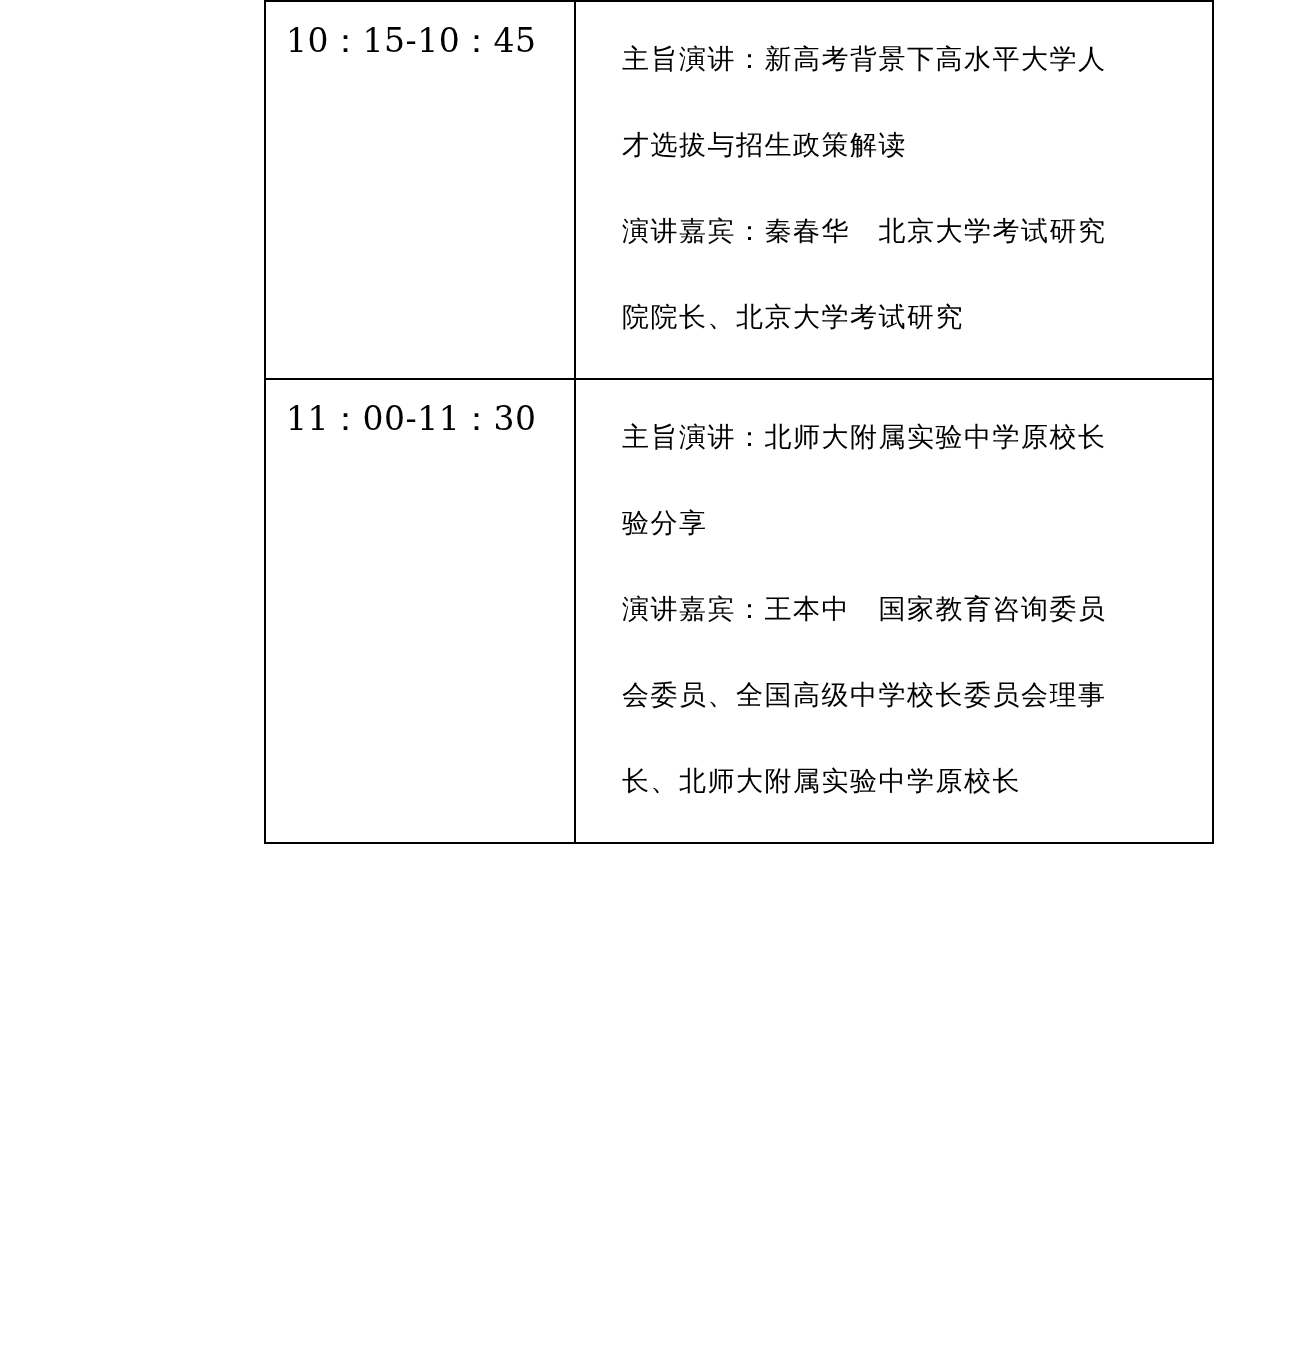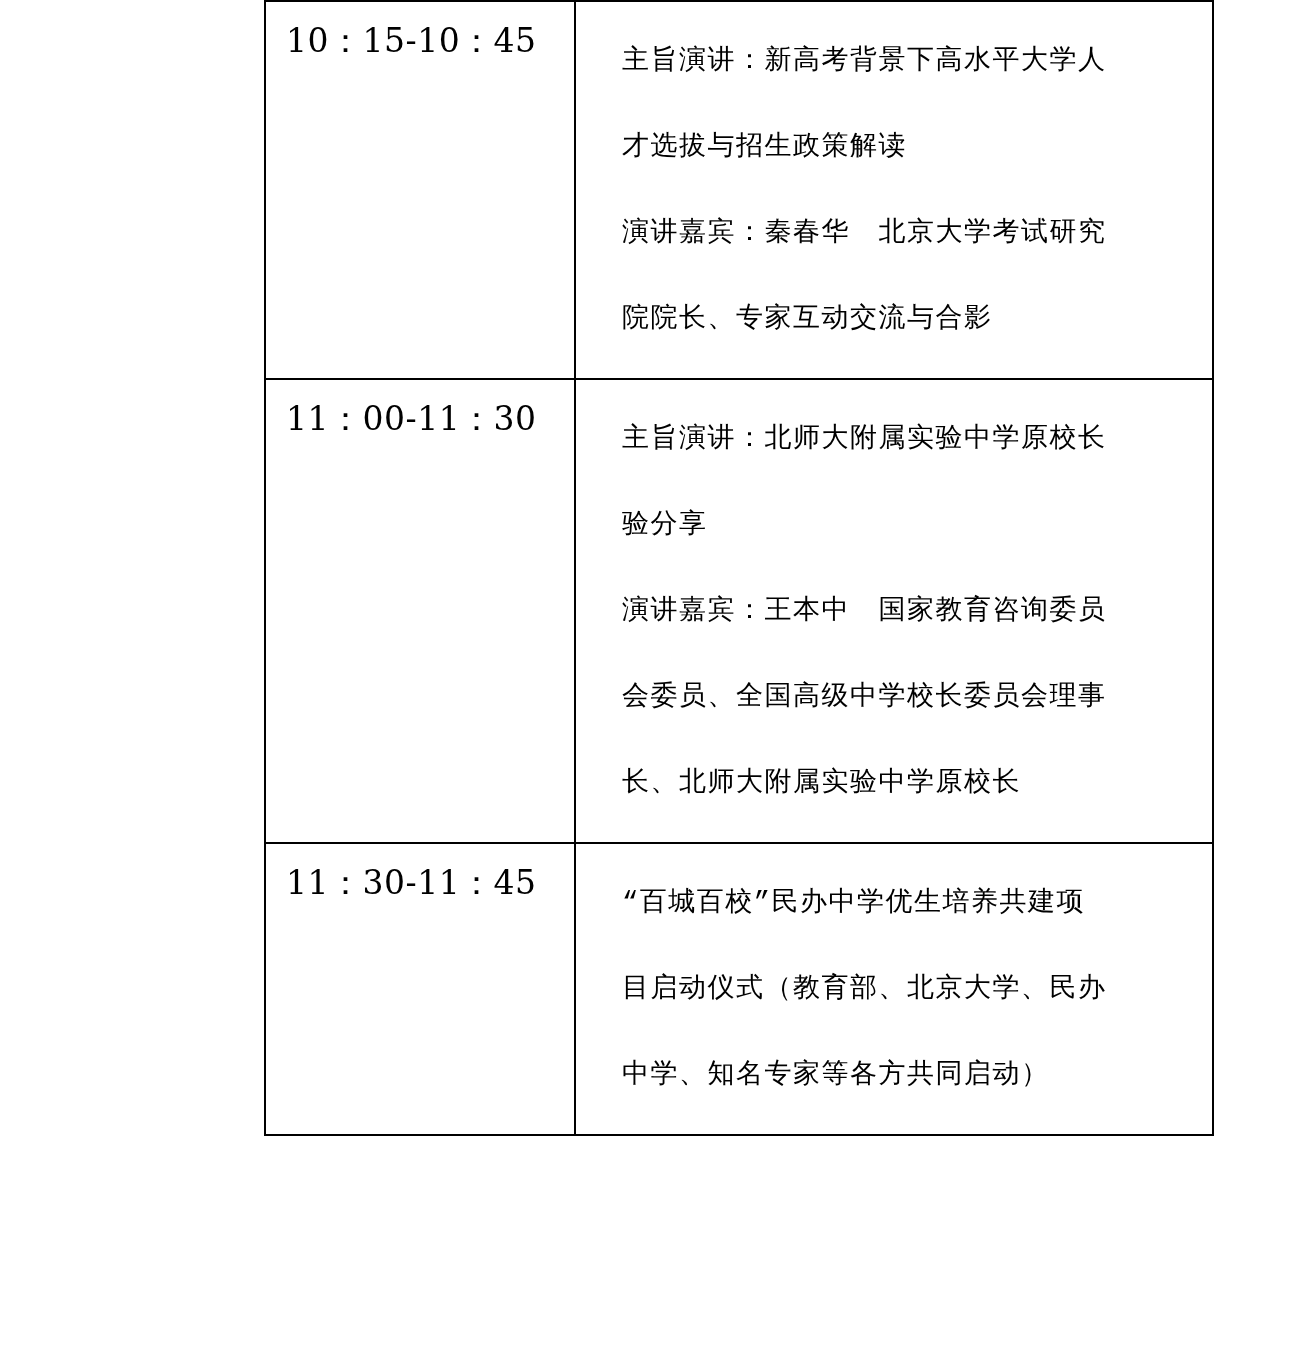--- a/index.html
+++ b/index.html
@@ -68,45 +68,35 @@
     <tbody>
 
       <tr>
         <td class="time-cell">
           <div class="time-text">10：15-10：45</div>
         </td>
         <td class="content-cell">
           <div class="content-line">主旨演讲：新高考背景下高水平大学人</div>
           <div class="content-line">才选拔与招生政策解读</div>
           <div class="content-line">演讲嘉宾：秦春华　北京大学考试研究</div>
-          <div class="content-line">院院长、专家互动交流与合影</div>
+          <div class="content-line">院院长、北京大学考试研究</div>
         </td>
       </tr>
 
 
       <tr>
         <td class="time-cell">
           <div class="time-text">11：00-11：30</div>
         </td>
         <td class="content-cell">
           <div class="content-line">主旨演讲：北师大附属实验中学原校长</div>
           <div class="content-line">验分享</div>
           <div class="content-line">演讲嘉宾：王本中　国家教育咨询委员</div>
           <div class="content-line">会委员、全国高级中学校长委员会理事</div>
           <div class="content-line">长、北师大附属实验中学原校长</div>
         </td>
       </tr>
 
-      <tr>
-        <td class="time-cell">
-          <div class="time-text">11：30-11：45</div>
-        </td>
-        <td class="content-cell">
-          <div class="content-line">“百城百校”民办中学优生培养共建项</div>
-          <div class="content-line">目启动仪式（教育部、北京大学、民办</div>
-          <div class="content-line">中学、知名专家等各方共同启动）</div>
-        </td>
-      </tr>
 
 
     </tbody>
   </table>
 </div>
 
 </body></html>

